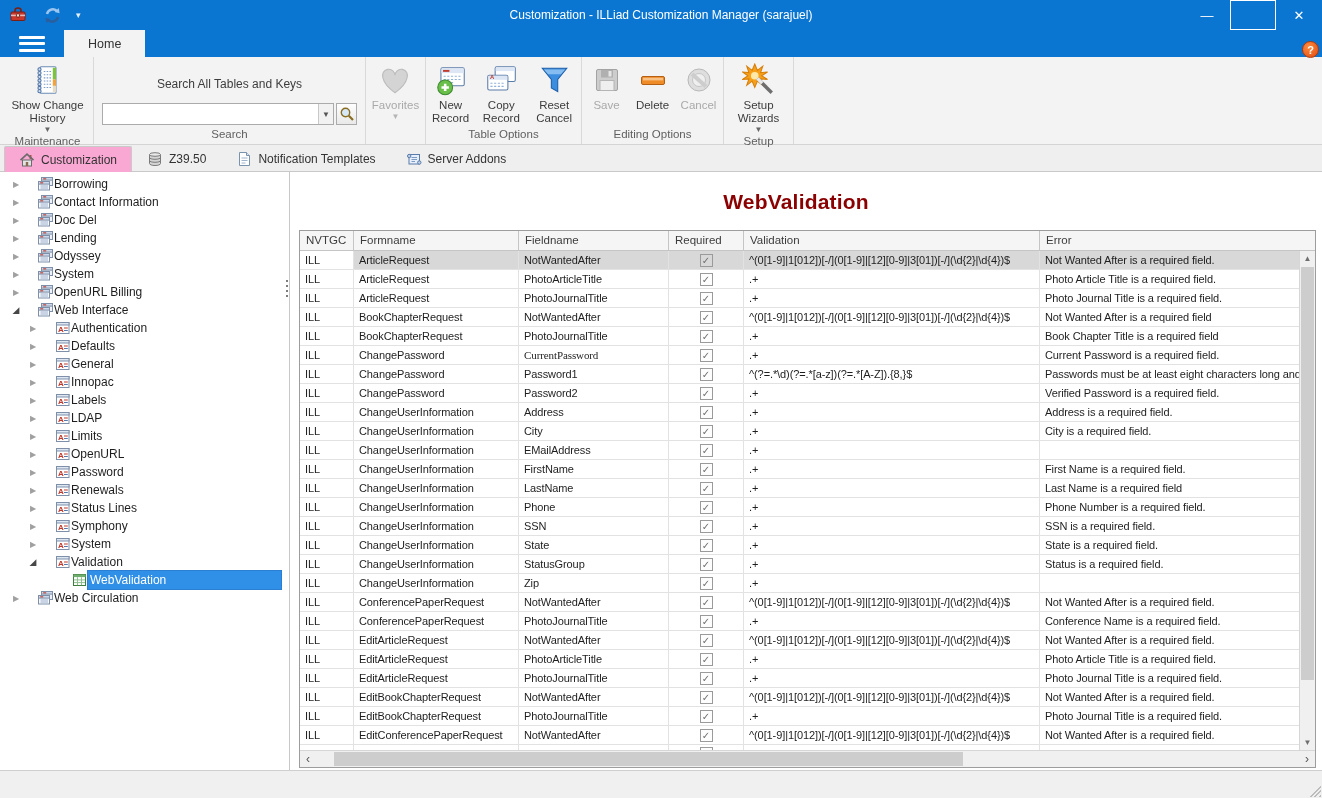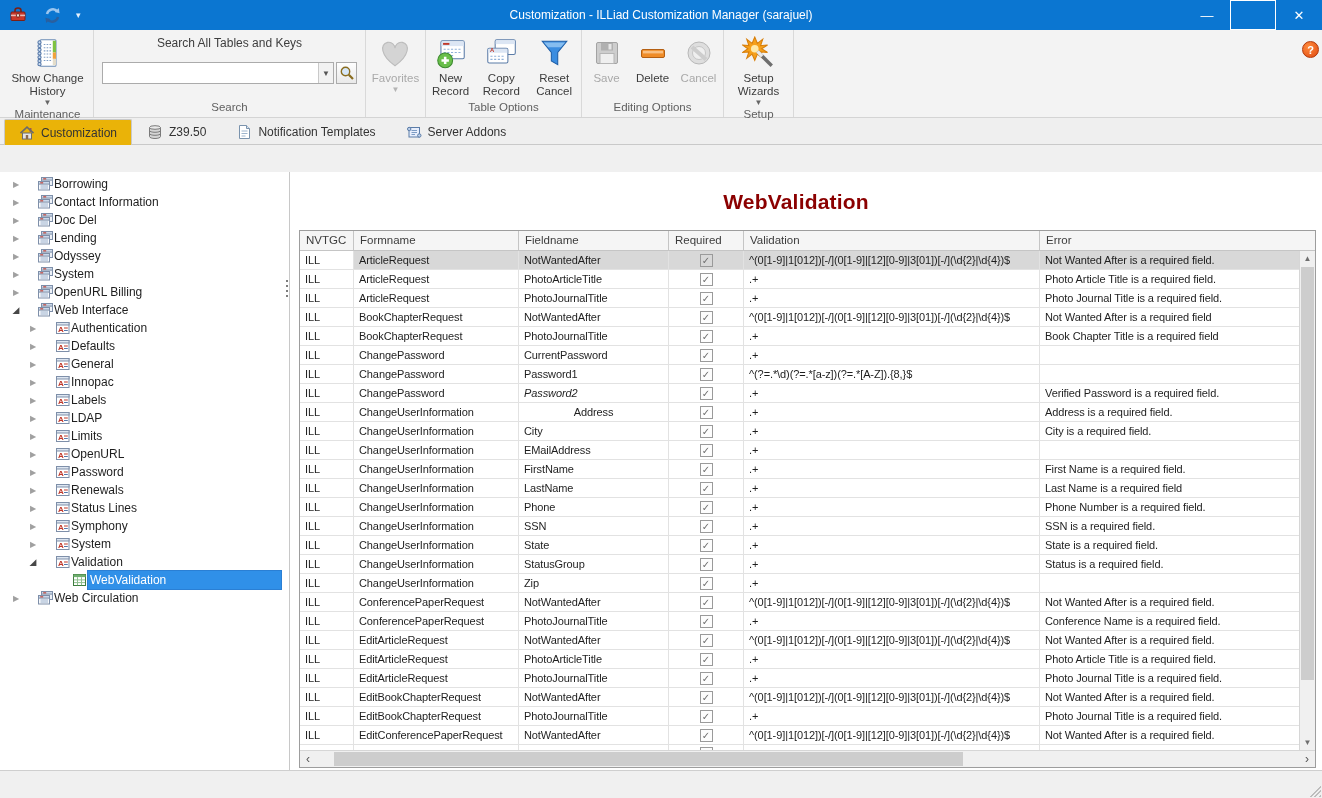--- a/index.html
+++ b/index.html
@@ -41,36 +41,36 @@
   .rbtn .rtx{font-size:11.5px;line-height:13px;text-align:center;color:#3c3c3c;}
   .rbtn.disabled .rtx{color:#a9a9a9;}
   .caret{font-size:8px;color:#666;line-height:9px;}
   .rbtn.disabled .caret{color:#b4b4b4;}
   .g-maint{width:92px;}
   .g-search{width:272px;}
   .g-fav{width:60px;}
   .g-table{width:156px;justify-content:space-between;}
   .g-edit{width:142px;}
   .g-setup{width:70px;}
-  .searchcol{display:flex;flex-direction:column;align-items:center;width:100%;padding-top:6px;}
+  .searchcol{display:flex;flex-direction:column;align-items:center;width:100%;padding-top:20px;}
   .searchcap{font-size:12px;color:#3d3d3d;}
   .searchrow{display:flex;margin-top:12px;}
   .searchbox{display:flex;width:232px;height:22px;border:1px solid #ababab;background:#fff;}
   .searchbox input{flex:1;border:0;outline:0;padding:0 4px;font:12px "Liberation Sans",sans-serif;}
   .sb-caret{width:15px;border-left:1px solid #c9c9c9;display:flex;align-items:center;
     justify-content:center;font-size:8px;color:#555;background:#f2f2f2;cursor:pointer;}
   .magbtn{width:21px;height:22px;margin-left:2px;border:1px solid #ababab;
     background:linear-gradient(#fefefe,#e9e9e9);display:flex;align-items:center;justify-content:center;cursor:pointer;}
 
   
   .doctabs{height:27px;background:#efefef;border-bottom:1px solid #c9c9c9;display:flex;
     align-items:flex-end;padding-left:4px;}
   .dtab{height:26px;display:flex;align-items:center;gap:6px;padding:0 14px;font-size:12px;
     color:#333;cursor:pointer;border:1px solid transparent;border-bottom:none;}
-  .dtab.active{background:#eab308;border-color:#c9c9c9;border-top-left-radius:2px;
+  .dtab.active{background:#f9a8d4;border-color:#c9c9c9;border-top-left-radius:2px;
     border-top-right-radius:2px;position:relative;top:1px;}
   .dico{display:flex;align-items:center;}
 
   
   .main{position:absolute;top:172px;left:0;right:0;bottom:28px;display:flex;background:#fff;}
   .treepanel{width:290px;border-right:1px solid #c8c8c8;background:#fff;padding-top:3px;overflow:hidden;}
   .trow{height:18px;display:flex;align-items:center;cursor:pointer;}
   .texp{width:16px;text-align:center;flex:none;}
   .texp.col{font-size:8px;color:#a0a0a0;}
   .texp.exp{font-size:9px;color:#474747;}
@@ -150,20 +150,28 @@
     <div class="title">Customization - ILLiad Customization Manager (sarajuel)</div>
     <div class="wincontrols">
       <span>—</span>
       <span>
           <span class="maxbox"></span>
         </span>
       <span>✕</span>
     </div>
   </div>
 
+  <div class="tabrow">
+    <div class="hamburger">
+      <i></i>
+        <i></i>
+        <i></i>
+    </div>
+    <div class="ribbontab">Home</div>
+  </div>
   <div class="helpbtn">?</div>
 
   <div class="ribbon">
 
     <div class="rgroup g-maint">
       <div class="rbody">
         <div class="rbtn">
           <span class="ric">
             <svg width="34" height="34" viewBox="0 0 32 32">
               <rect x="8.5" y="3.5" width="15" height="25" rx="1" fill="#fff" stroke="#6b8cb5"></rect>
@@ -855,49 +863,51 @@
                 <div class="gcell" style="width: 150px;">PhotoJournalTitle</div>
                 <div class="gcell center" style="width: 75px;">
                   <span class="cb">✓</span>
                 </div>
                 <div class="gcell" style="width: 296px;">.+</div>
                 <div class="gcell flex">Book Chapter Title is a required field</div>
               </div>
               <div class="grow">
                 <div class="gcell" style="width: 54px;">ILL</div>
                 <div class="gcell" style="width: 165px;">ChangePassword</div>
-                <div class="gcell" style="width: 150px;">CurrentPassword</div>
-                <div class="gcell center" style="width: 75px;">
-                  <span class="cb">✓</span>
-                </div>
-                <div class="gcell" style="width: 296px;">.+</div>
+                <div class="gcell" style="width: 150px; font-family: Liberation Serif, serif;">CurrentPassword</div>
+                <div class="gcell center" style="width: 75px;">
+                  <span class="cb">✓</span>
+                </div>
+                <div class="gcell" style="width: 296px;">.+</div>
+                <div class="gcell flex">Current Password is a required field.</div>
               </div>
               <div class="grow">
                 <div class="gcell" style="width: 54px;">ILL</div>
                 <div class="gcell" style="width: 165px;">ChangePassword</div>
                 <div class="gcell" style="width: 150px;">Password1</div>
                 <div class="gcell center" style="width: 75px;">
                   <span class="cb">✓</span>
                 </div>
                 <div class="gcell" style="width: 296px;">^(?=.*\d)(?=.*[a-z])(?=.*[A-Z]).{8,}$</div>
+                <div class="gcell flex">Passwords must be at least eight characters long and</div>
               </div>
               <div class="grow">
                 <div class="gcell" style="width: 54px;">ILL</div>
                 <div class="gcell" style="width: 165px;">ChangePassword</div>
-                <div class="gcell" style="width: 150px; font-style: italic;">Password2</div>
+                <div class="gcell" style="width: 150px;">Password2</div>
                 <div class="gcell center" style="width: 75px;">
                   <span class="cb">✓</span>
                 </div>
                 <div class="gcell" style="width: 296px;">.+</div>
                 <div class="gcell flex">Verified Password is a required field.</div>
               </div>
               <div class="grow">
                 <div class="gcell" style="width: 54px;">ILL</div>
                 <div class="gcell" style="width: 165px;">ChangeUserInformation</div>
-                <div class="gcell" style="width: 150px; text-align: center;">Address</div>
+                <div class="gcell" style="width: 150px;">Address</div>
                 <div class="gcell center" style="width: 75px;">
                   <span class="cb">✓</span>
                 </div>
                 <div class="gcell" style="width: 296px;">.+</div>
                 <div class="gcell flex">Address is a required field.</div>
               </div>
               <div class="grow">
                 <div class="gcell" style="width: 54px;">ILL</div>
                 <div class="gcell" style="width: 165px;">ChangeUserInformation</div>
                 <div class="gcell" style="width: 150px;">City</div>

